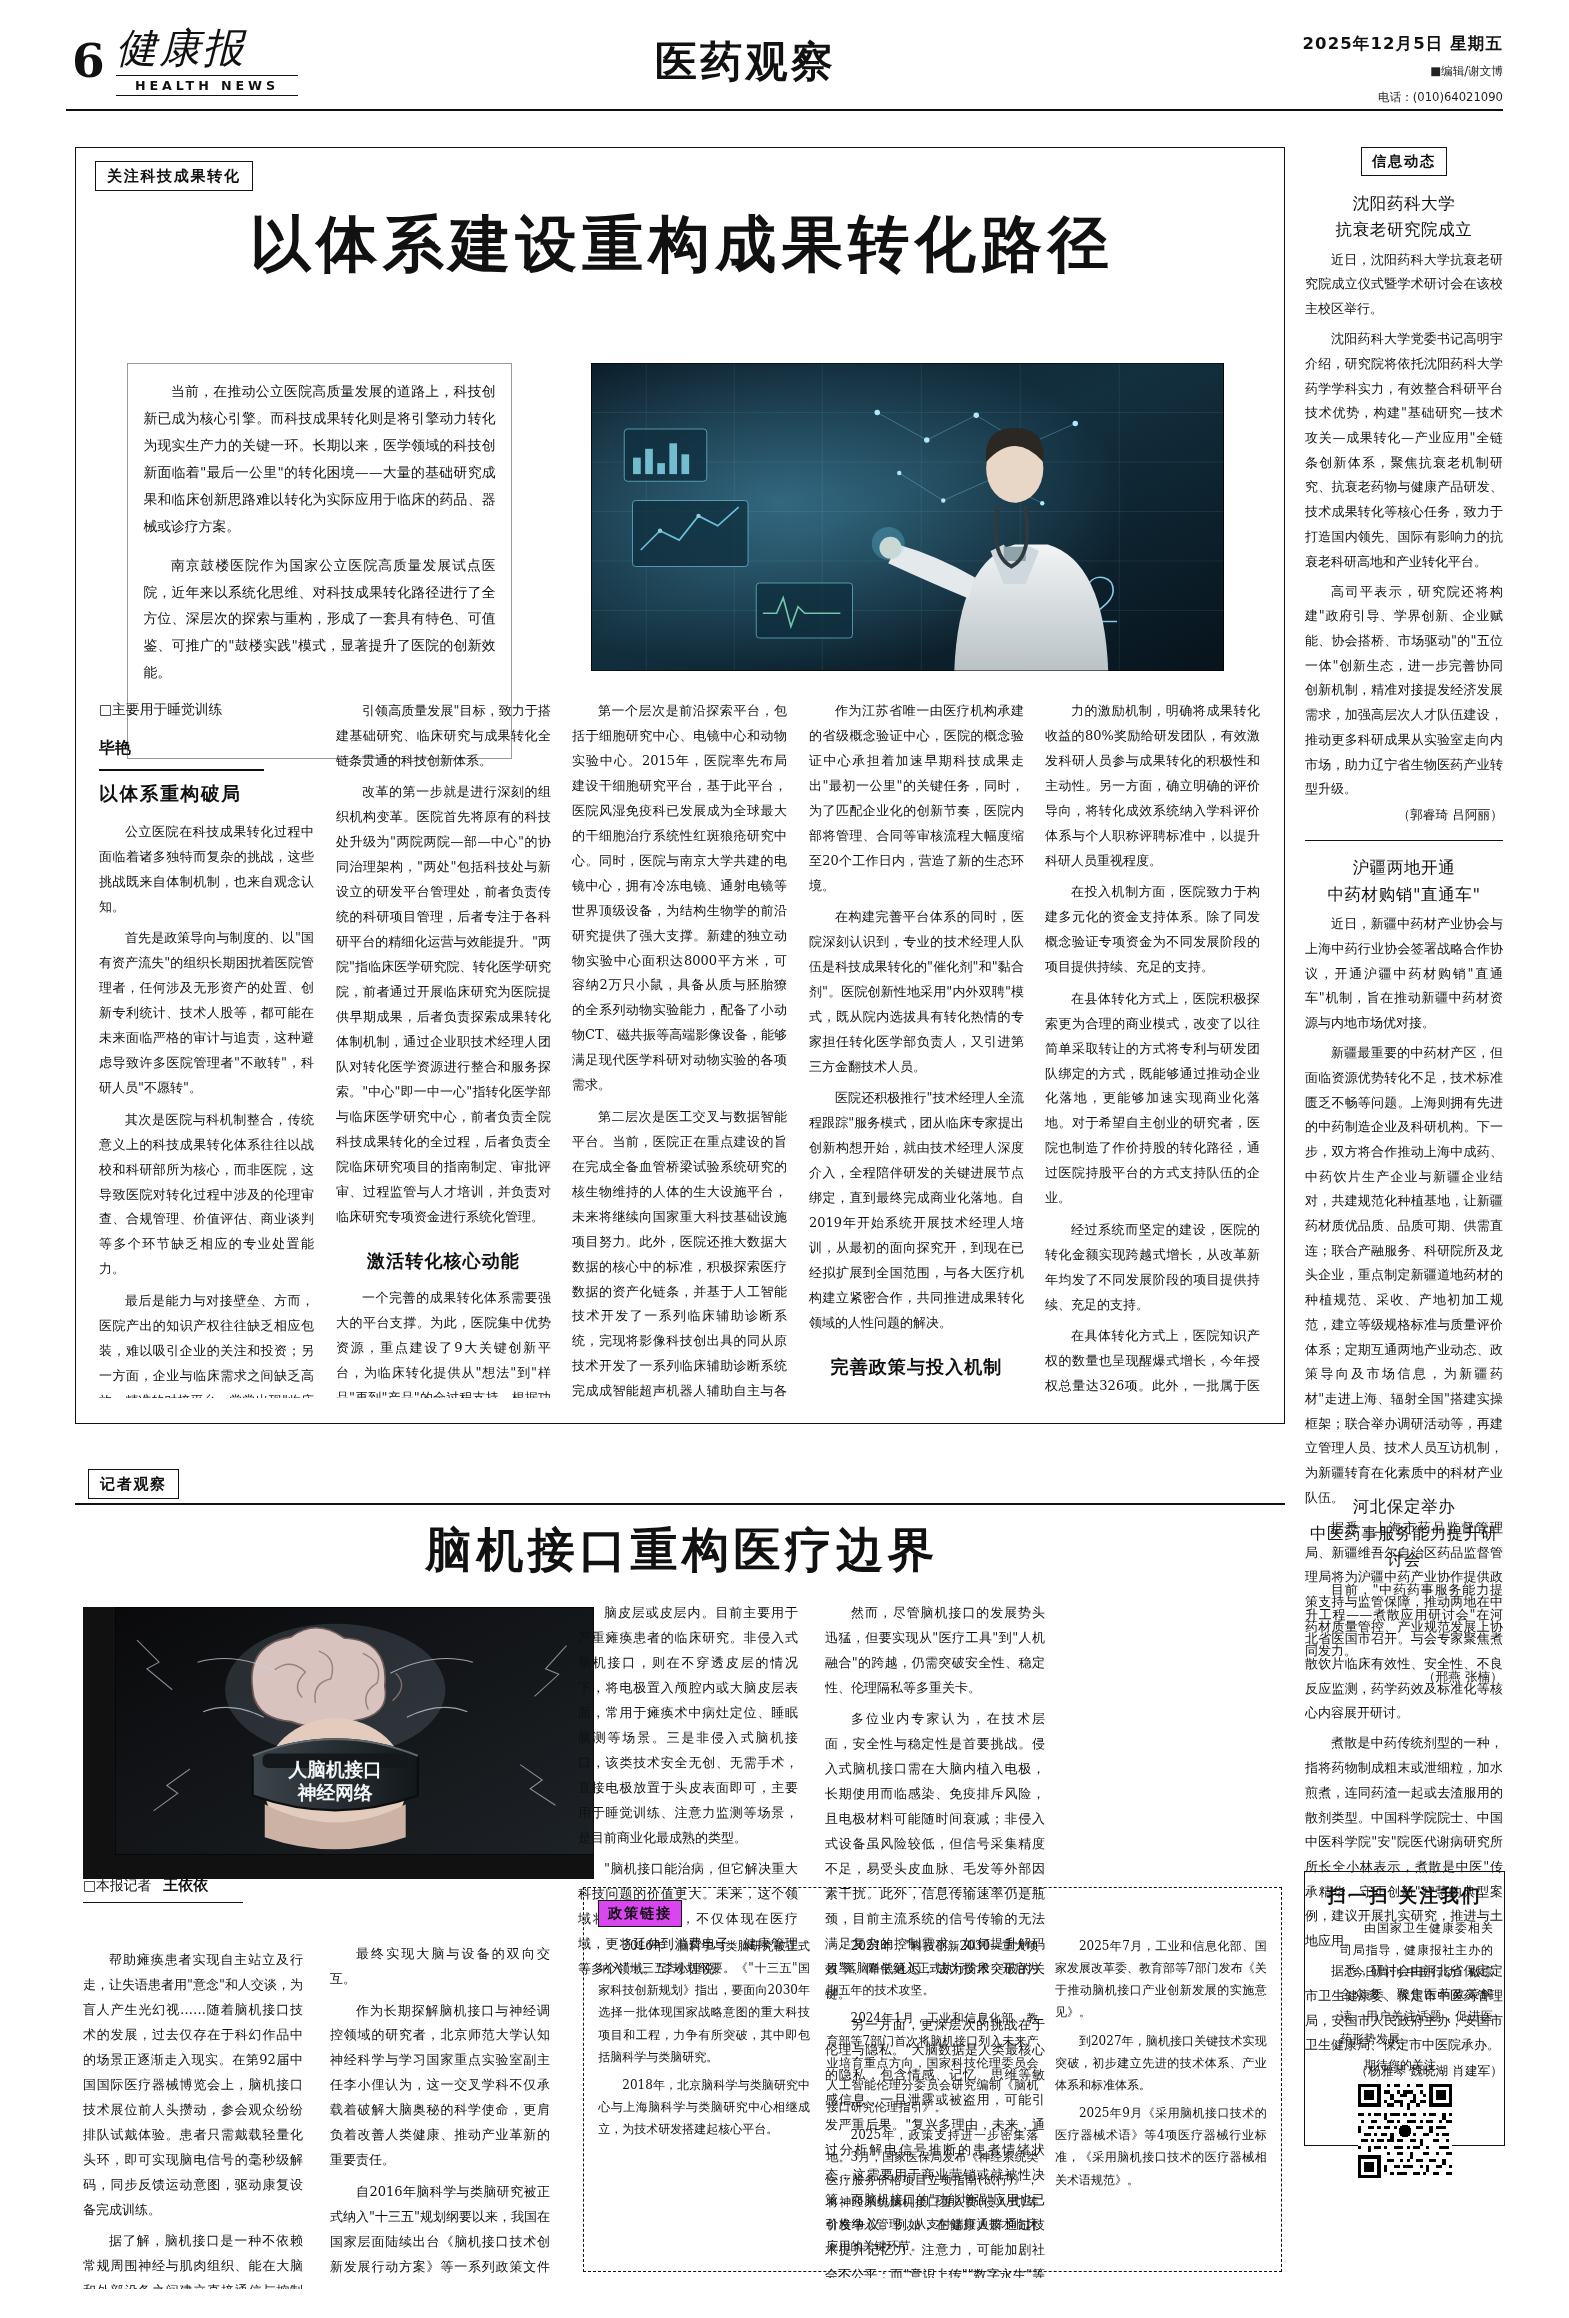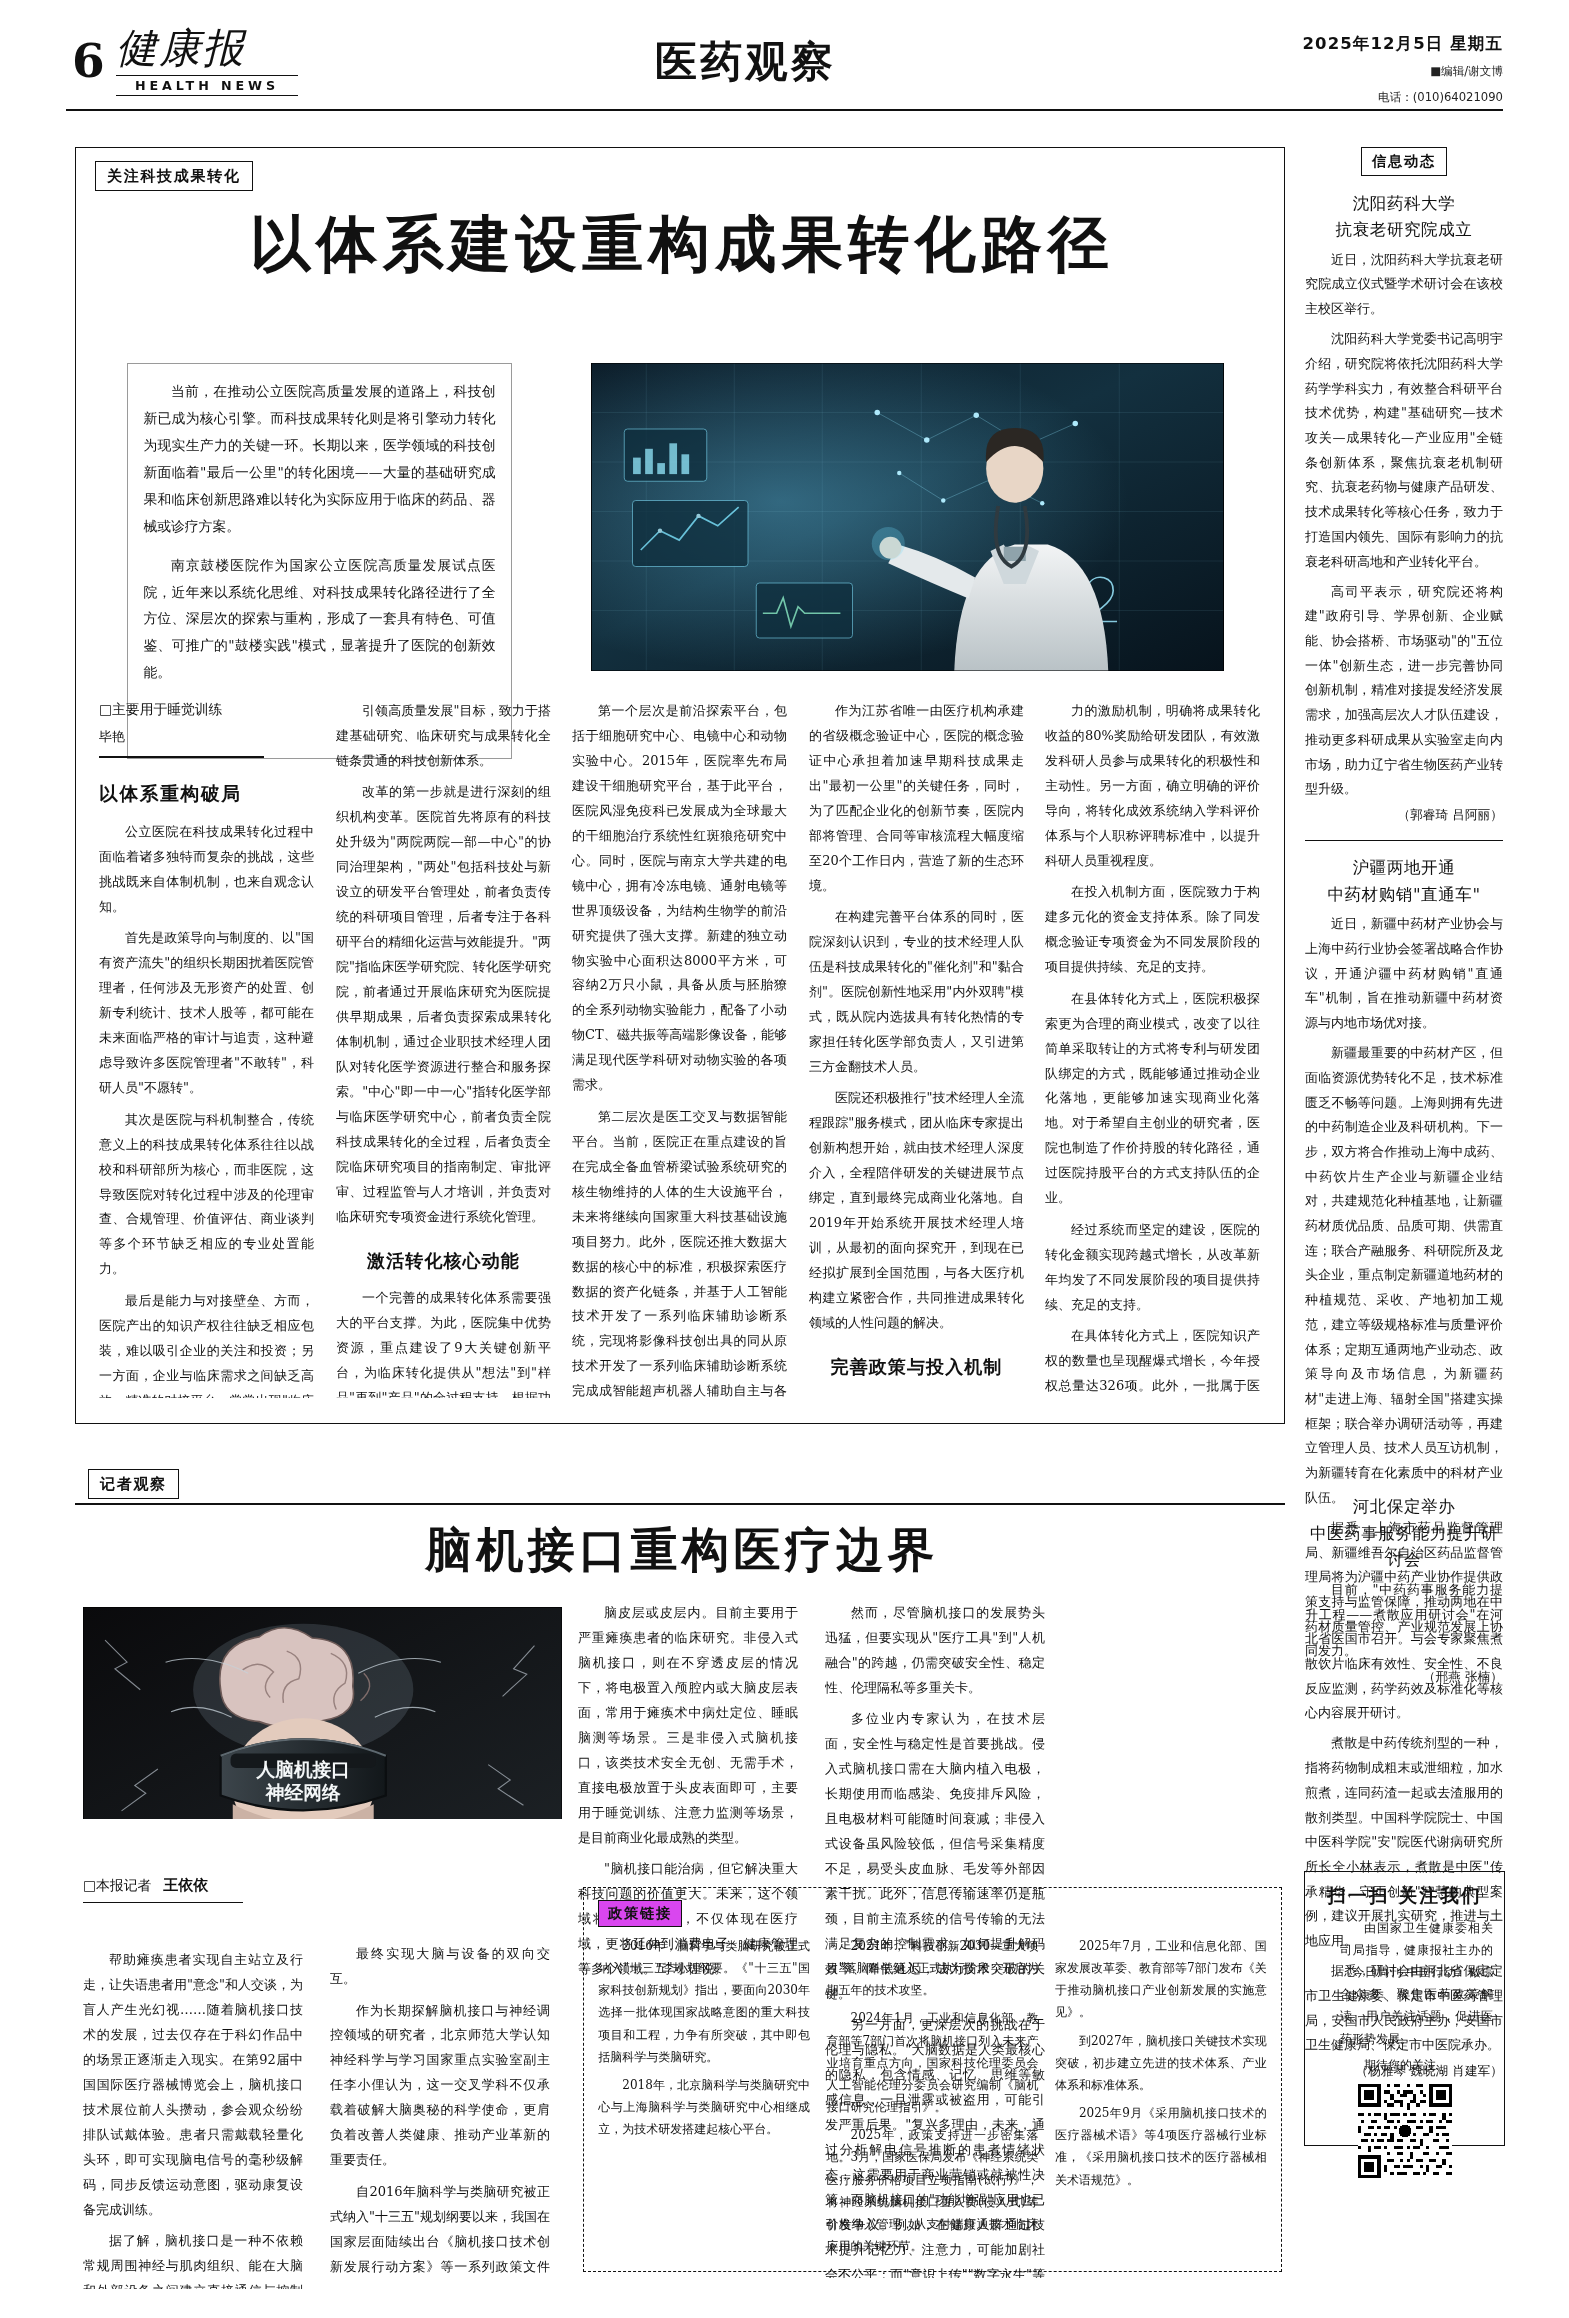--- a/index.html
+++ b/index.html
@@ -59,21 +59,21 @@
   .rail-body p{margin:0 0 5.5px;text-indent:2em;}
   .rail-sign{text-align:right;font-size:12.7px;margin-top:5.5px;font-family:"DejaVu Serif","Liberation Serif",serif;}
   .rail-rule{width:198px;height:1.1px;background:#111;margin:15.4px 0 11px;}
 
   
   .s2-tag{position:absolute;left:88px;top:1469px;}
   .s2-rule{position:absolute;left:75px;top:1503px;width:1210px;height:1.7px;background:#111;}
   .headline2{position:absolute;left:88px;top:1519px;width:1188px;text-align:center;
     font-family:"DejaVu Serif","Liberation Serif",serif;font-size:47px;font-weight:bold;letter-spacing:4.4px;}
 
-  .photo2{position:absolute;left:83px;top:1607px;width:479px;height:212px;overflow:hidden;background:#111;}
+  .photo2{position:absolute;left:83px;top:1607px;width:479px;height:272px;overflow:hidden;background:#111;padding-left:32px;}
   .byline2{position:absolute;left:83px;top:1876px;width:253px;font-size:13.8px;}
   .byline2 .rule{width:160px;height:1.7px;background:#111;margin-top:6.6px;}
 
   
   .policy{position:absolute;left:583px;top:1887px;width:699px;height:385px;border:1.7px dashed #111;box-sizing:border-box;padding:12px 14.3px;}
   .policy-head{display:inline-block;border:0.6px solid #111;padding:3.3px 8.8px 2.8px;font-size:14.3px;font-weight:bold;letter-spacing:1.7px;background:#d946ef;margin-bottom:7.7px;}
   .policy-cols{display:flex;gap:16.5px;}
   .policy-col{flex:1;font-size:12px;line-height:1.85;text-align:justify;font-family:"DejaVu Serif","Liberation Serif",serif;}
   .policy-col p{margin:0 0 6px;text-indent:2em;}
 
@@ -194,21 +194,21 @@
         <circle cx="-60" cy="208" r="30" fill="#6fe0ff" opacity="0.25"></circle>
 
         <path d="M140 140 q-16 90 24 110 q40 -20 24 -110" fill="none" stroke="#2f3a40" stroke-width="7"></path>
       </g>
       <rect x="0" y="0" width="1150" height="560" fill="none" stroke="#000" stroke-width="2"></rect>
     </svg>
   </div>
 
   <div class="byline1">
     <div>□主要用于睡觉训练</div>
-    <div style="font-size:13px;font-weight:normal;margin-top:5px;">毕艳</div>
+    <div style="font-size:16px;font-weight:bold;margin-top:13px;">毕艳</div>
     <div class="rule"></div>
   </div>
   <div class="sub1">以体系重构破局</div>
 
   <div id="story1-cols">
       <div class="col" style="position: absolute; left: 99px; top: 820px; width: 215px; height: 578px; overflow: hidden;">
         <p>公立医院在科技成果转化过程中面临着诸多独特而复杂的挑战，这些挑战既来自体制机制，也来自观念认知。</p>
         <p>首先是政策导向与制度的、以"国有资产流失"的组织长期困扰着医院管理者，任何涉及无形资产的处置、创新专利统计、技术人股等，都可能在未来面临严格的审计与追责，这种避虑导致许多医院管理者"不敢转"，科研人员"不愿转"。</p>
         <p>其次是医院与科机制整合，传统意义上的科技成果转化体系往往以战校和科研部所为核心，而非医院，这导致医院对转化过程中涉及的伦理审查、合规管理、价值评估、商业谈判等多个环节缺乏相应的专业处置能力。</p>
         <p>最后是能力与对接壁垒、方而，医院产出的知识产权往往缺乏相应包装，难以吸引企业的关注和投资；另一方面，企业与临床需求之间缺乏高效、精准的对接平台，常常出现"临床不知用在哪"的局面。</p>

